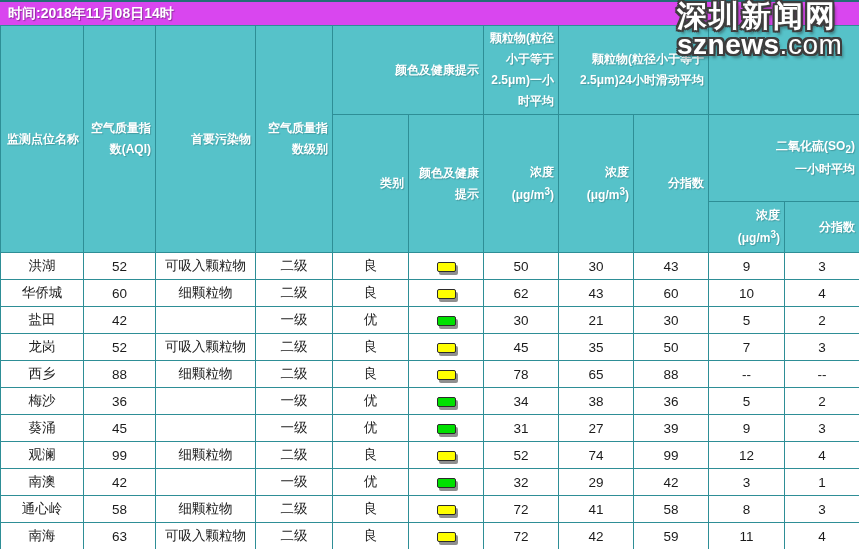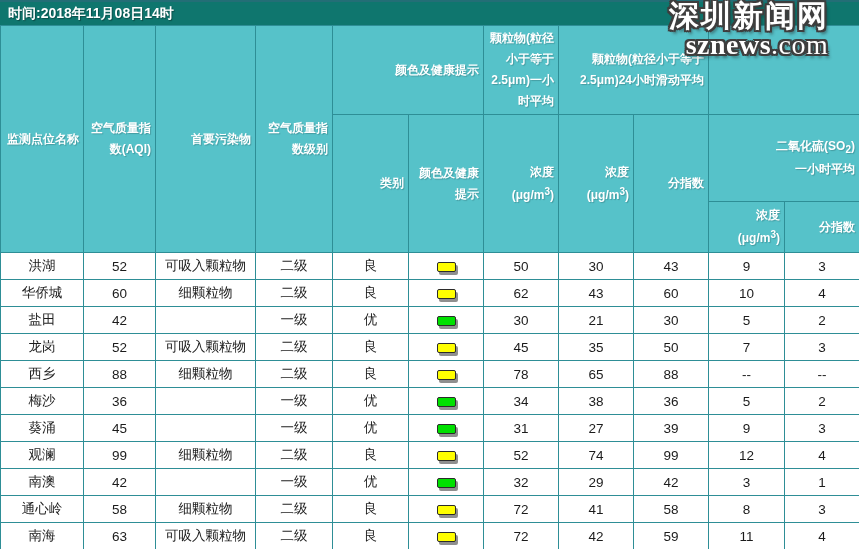--- a/index.html
+++ b/index.html
@@ -1,19 +1,19 @@
 <!DOCTYPE html>
 <html><head>
 <meta charset="utf-8">
 <style>
   * { margin:0; padding:0; box-sizing:border-box; }
   body { margin:0; background:#e8e8e8; }
   .screen {
     position:relative; width:859px; height:549px;
-    background:#0f766e; overflow:hidden;
+    background:#d946ef; overflow:hidden;
     font-family:"Liberation Sans","DejaVu Sans",sans-serif;
   }
   .top-strip { height:2px; background:#236E76; }
   .time-bar {
     height:23px; display:flex; align-items:center;
     padding-left:8px; color:#ffffff; font-weight:bold; font-size:14px;
     text-shadow:1px 1px 1px rgba(0,0,0,0.35);
   }
   table.aqi {
     width:859px; table-layout:fixed; border-collapse:collapse;
@@ -34,24 +34,23 @@
   tr.h-c { height:51px; }
   tbody tr { height:27px;margin-left:35px; }
   sup.cube { font-size:10px; vertical-align:4px; }
   sub.two  { font-size:10px; vertical-align:-3px; }
   .tip {
     display:inline-block; width:19px; height:10px;
     border:1px solid #2b2b2b; border-radius:2px;
     box-shadow:2px 3px 0 #8F8F8F; vertical-align:middle;
   }
   .logo {
-    position:absolute; top:1px; right:14px; z-index:5;
-    text-align:center; color:#ffffff; font-weight:bold; line-height:1.0;
+    position:absolute; top:1px; right:6px; z-index:5;
+    text-align:left; color:#ffffff; font-weight:bold; line-height:1.0;
     cursor:pointer;
-    font-family:Liberation Serif, serif;
   }
   .logo .outlined {
     text-shadow:
       -2px 0 0 #3E3E3E, 2px 0 0 #3E3E3E, 0 -2px 0 #3E3E3E, 0 2px 0 #3E3E3E,
       -2px -2px 0 #3E3E3E, 2px -2px 0 #3E3E3E, -2px 2px 0 #3E3E3E, 2px 2px 0 #3E3E3E,
       -1px -1px 0 #3E3E3E, 1px -1px 0 #3E3E3E, -1px 1px 0 #3E3E3E, 1px 1px 0 #3E3E3E,
       3px 4px 3px rgba(30,30,30,0.45);
   }
   .logo-cn { font-size:30px; letter-spacing:2px; padding-right:16px; }
   .logo-en { font-size:28px; margin-top:0px; letter-spacing:0.5px; }

